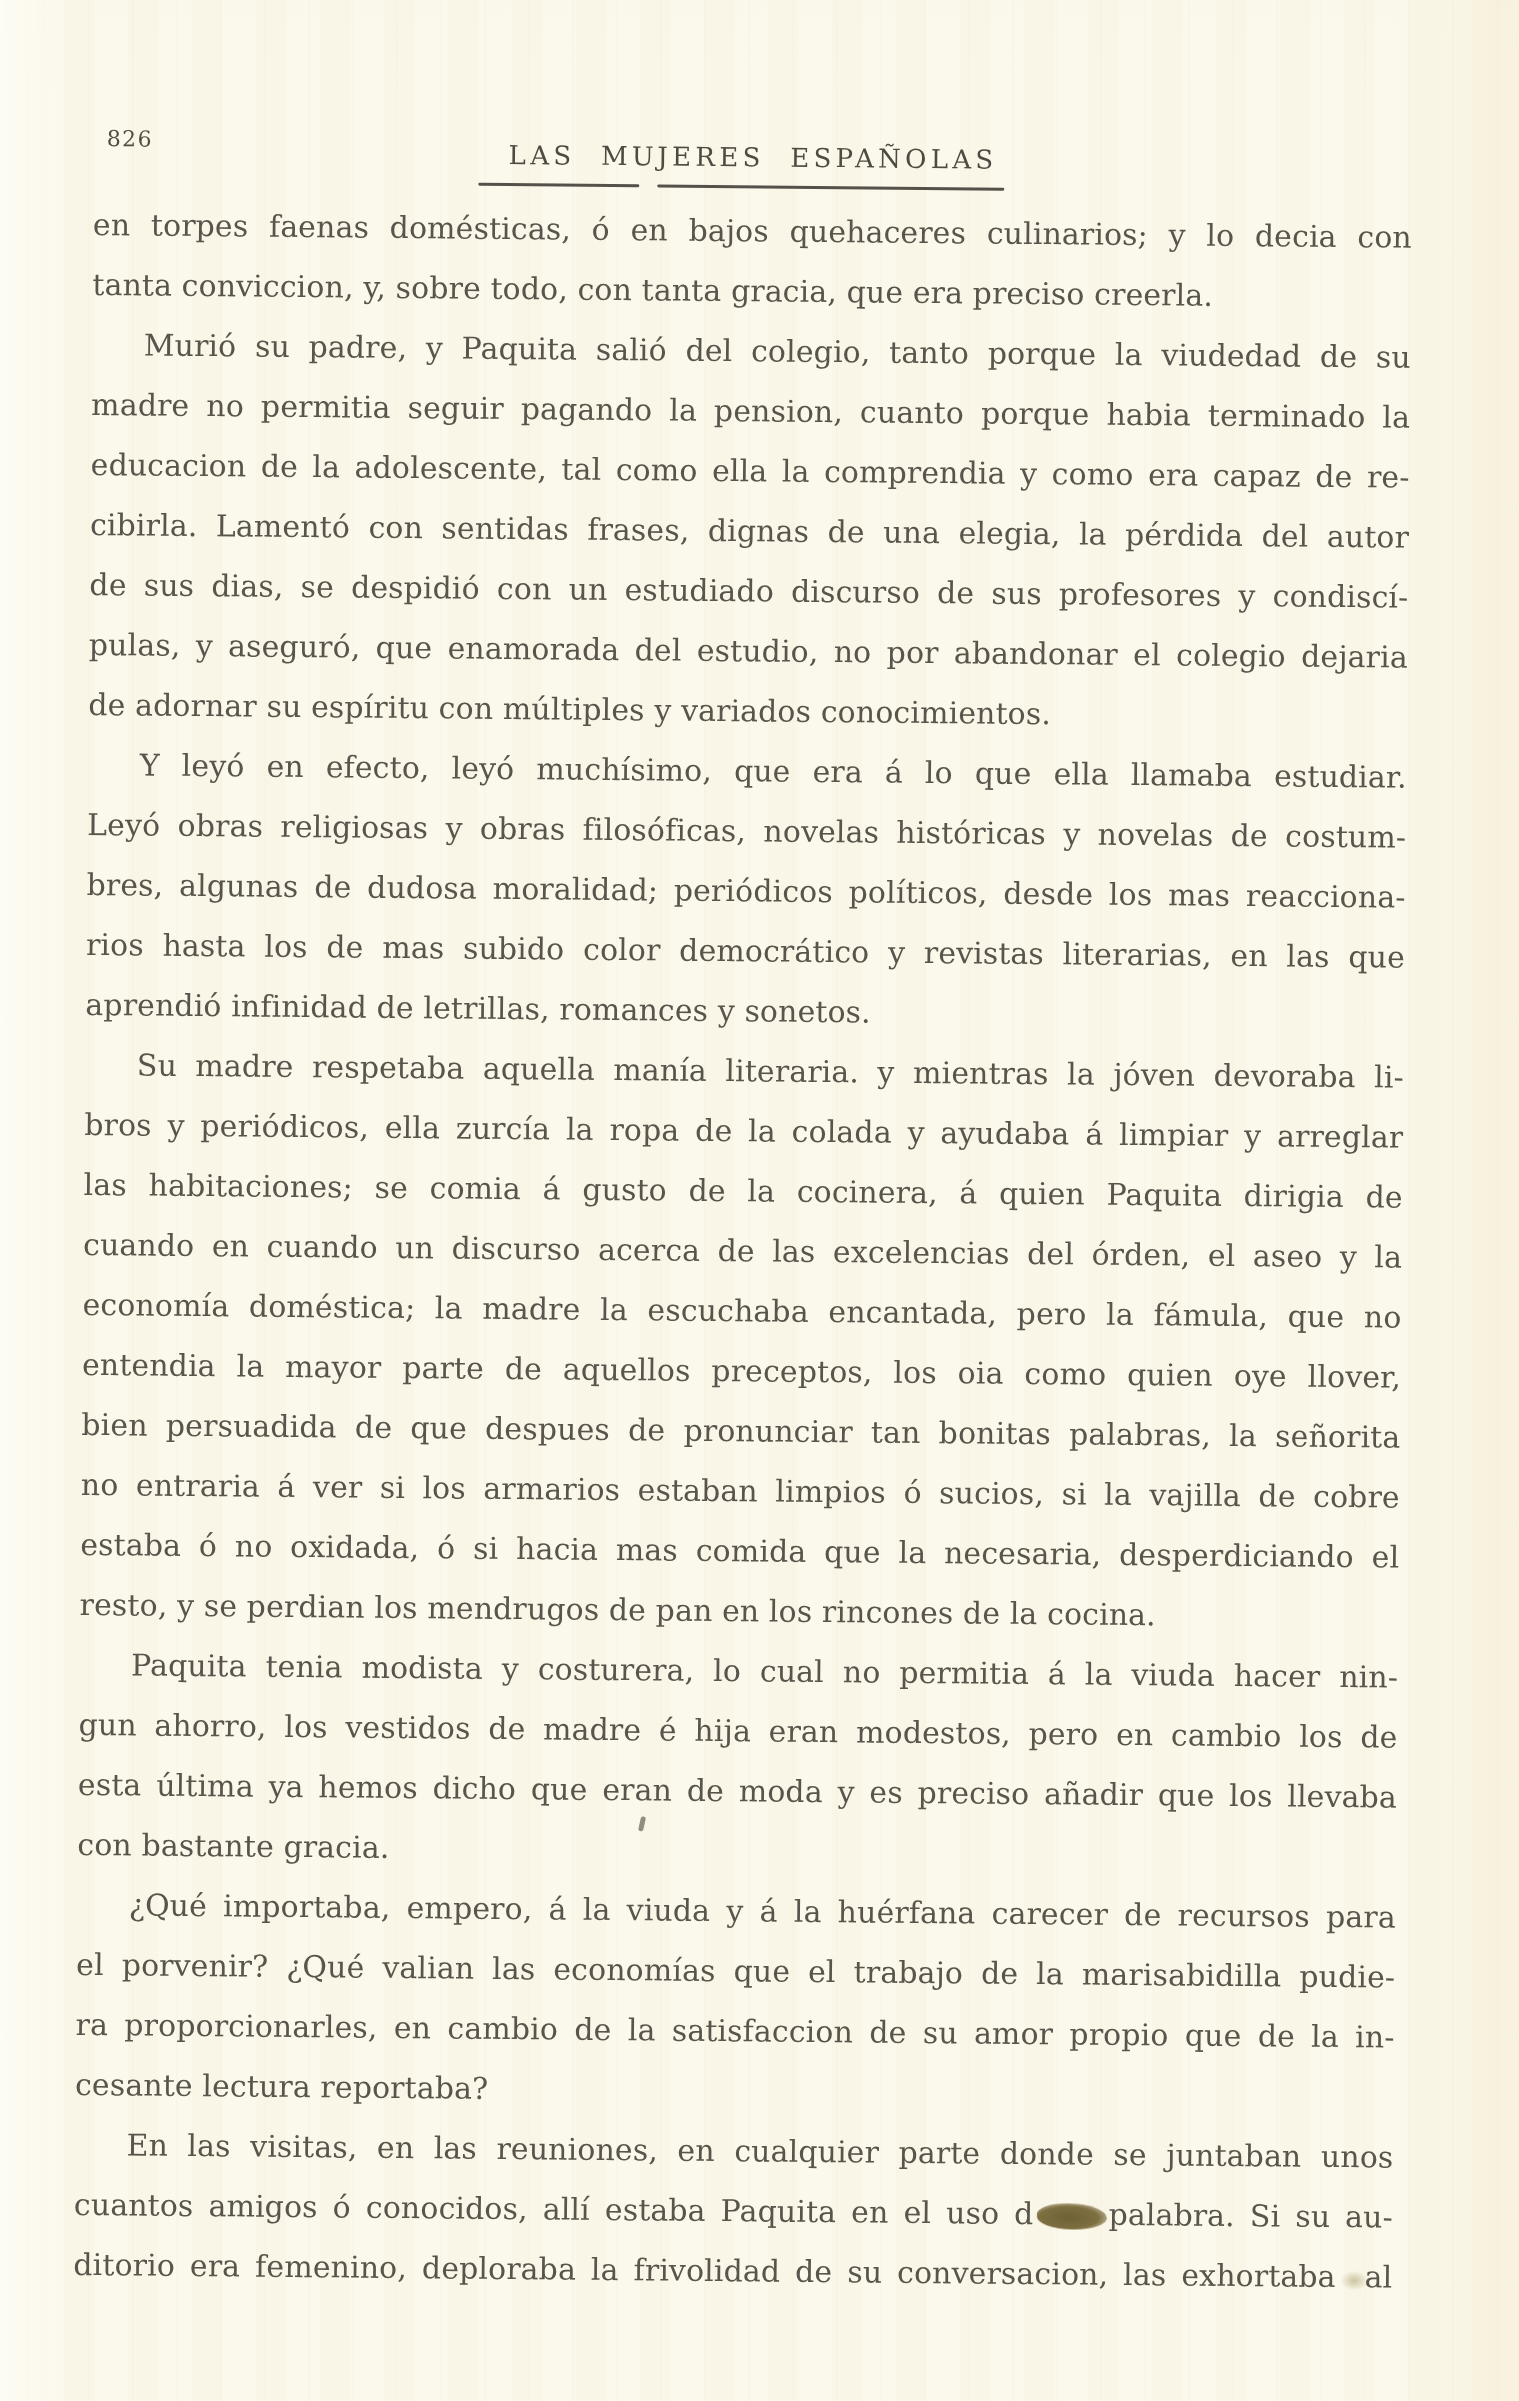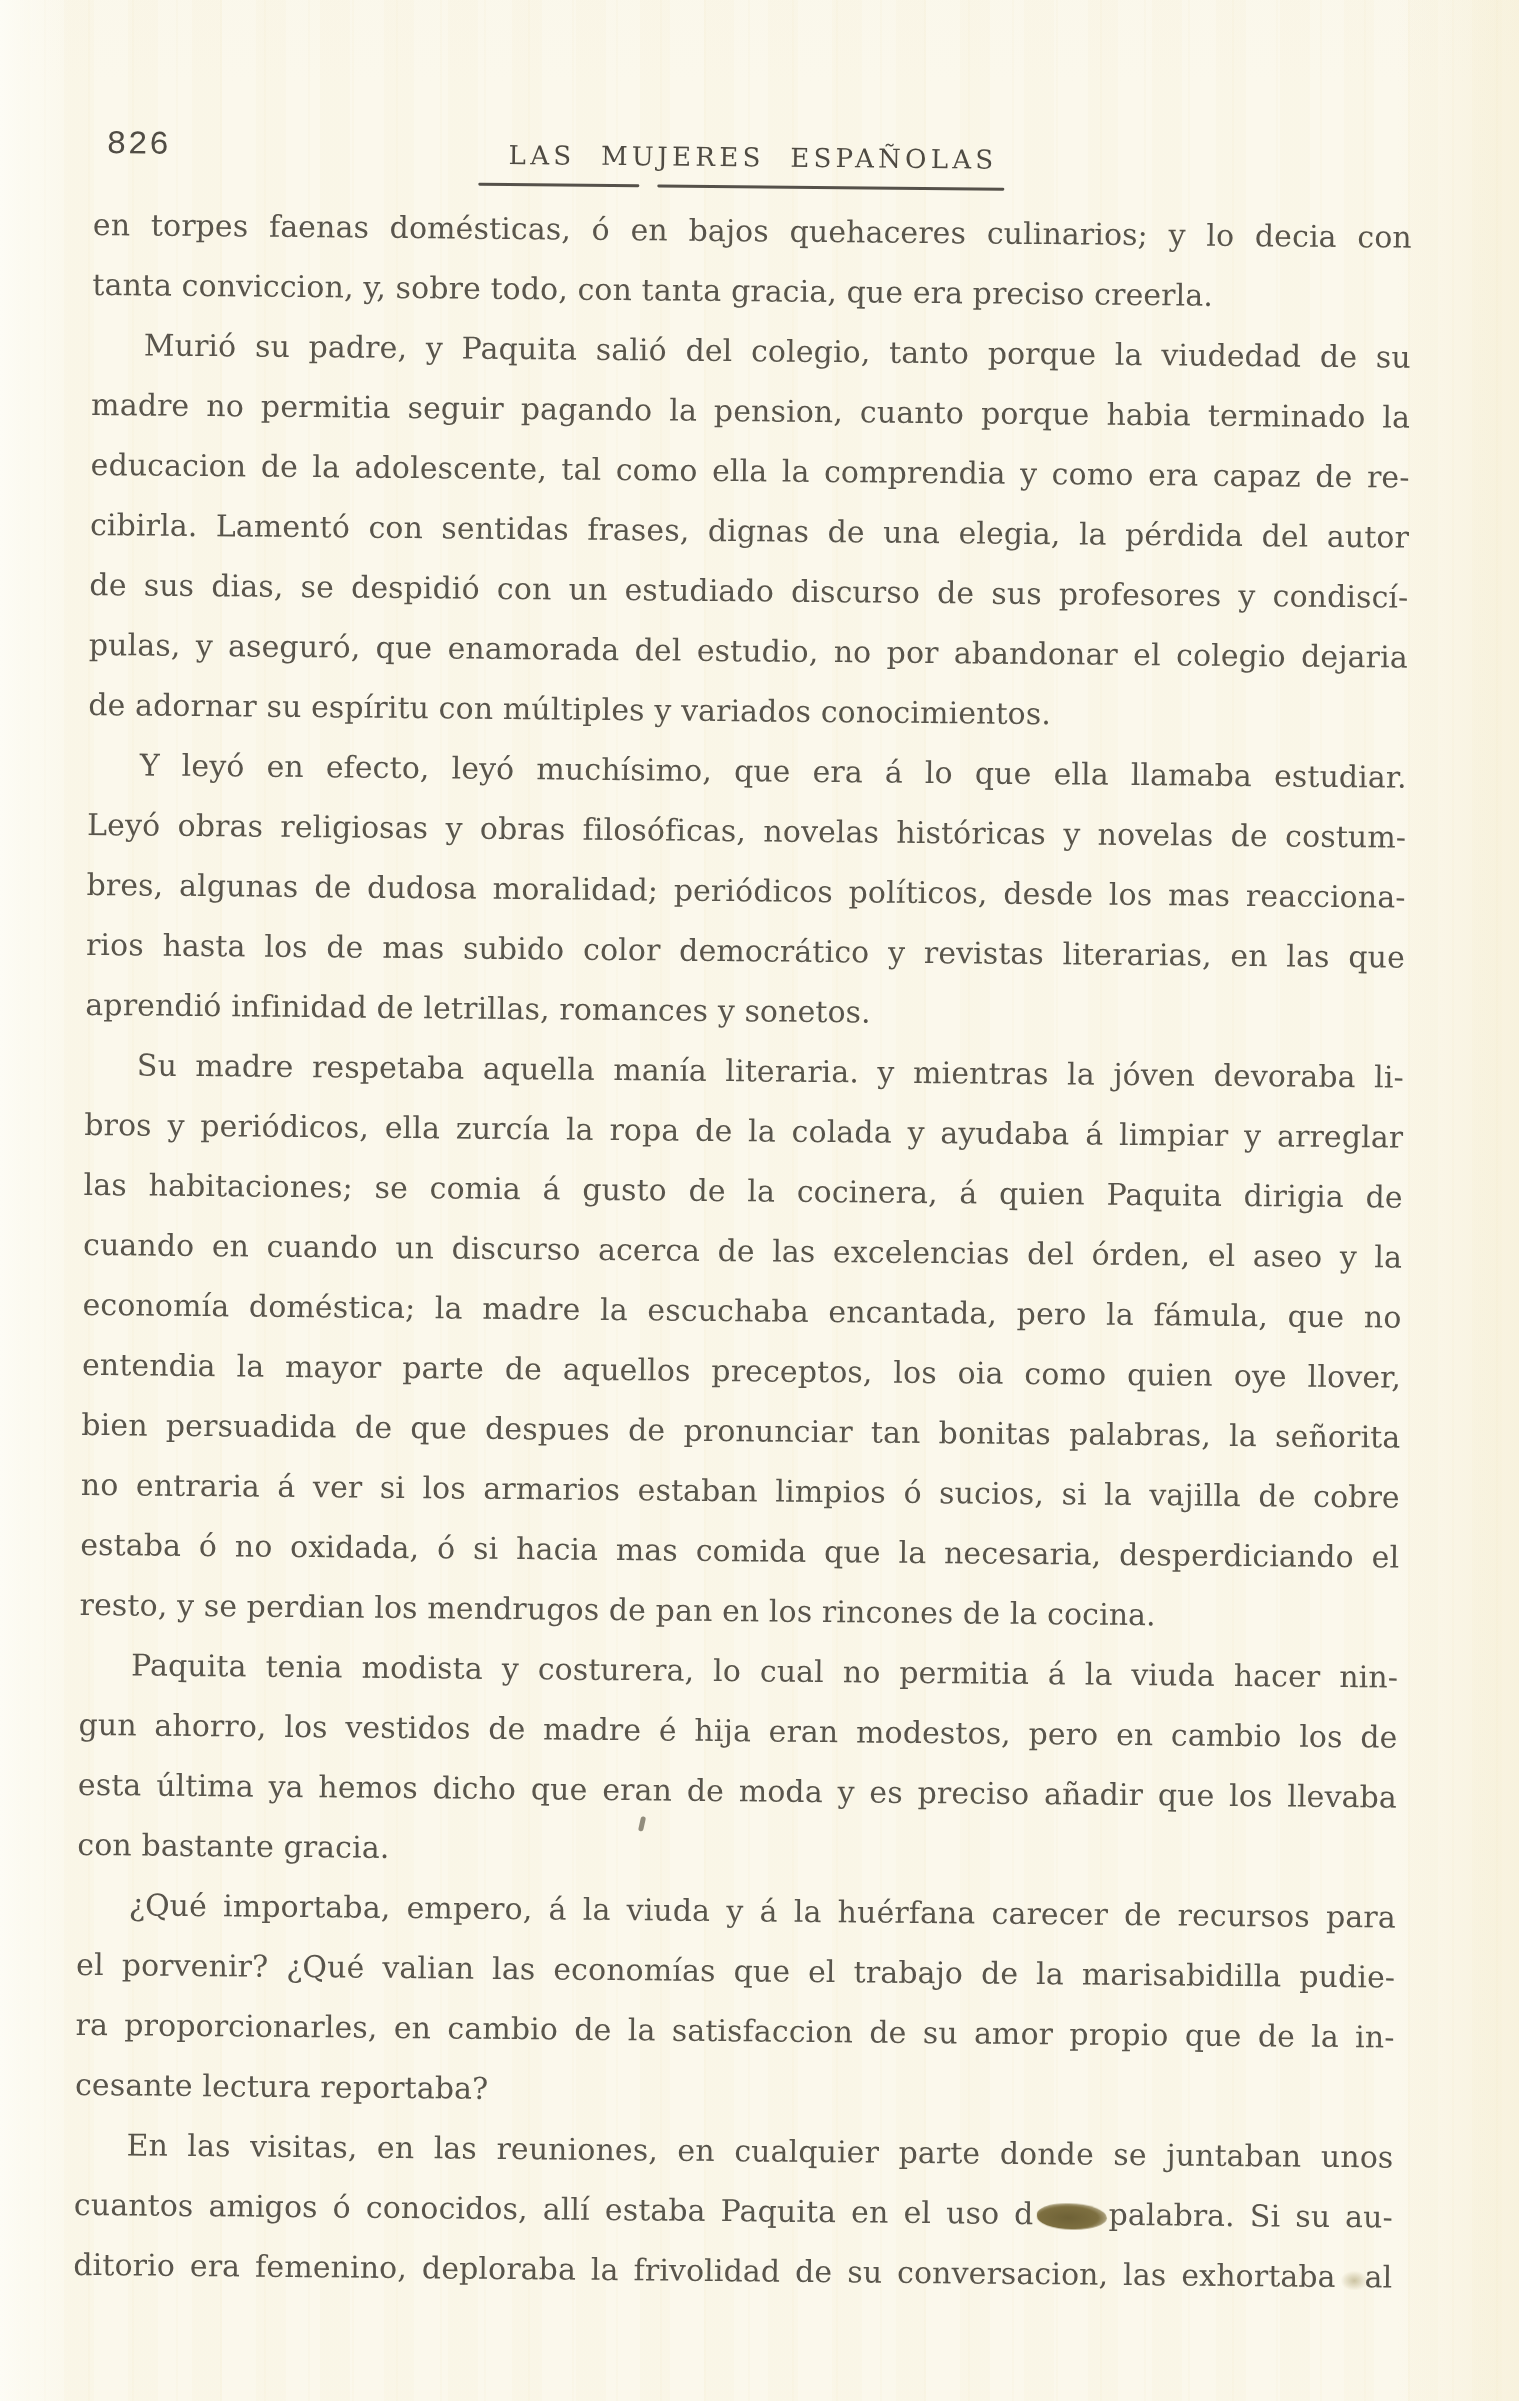--- a/index.html
+++ b/index.html
@@ -19,21 +19,21 @@
       #fbf8ec;
   }
   .content{
     position:absolute;inset:0;
     transform:rotate(0.55deg);
     transform-origin:94px 217px;
     color:#5a564d;
   }
   .page-number{
     position:absolute;left:106px;top:126px;
-    font-size:33px;color:#514d45;letter-spacing:1.4px;font-family:Liberation Mono, monospace;
+    font-size:22px;color:#514d45;letter-spacing:1.4px;
   }
   .running-title{
     position:absolute;left:93px;top:136px;width:1319px;
     text-align:center;font-size:26px;letter-spacing:4.3px;word-spacing:13px;
     color:#4f4b43;
   }
   .header-rule{
     position:absolute;top:179px;left:478px;width:526px;
     display:flex;gap:18px;align-items:center;
   }

